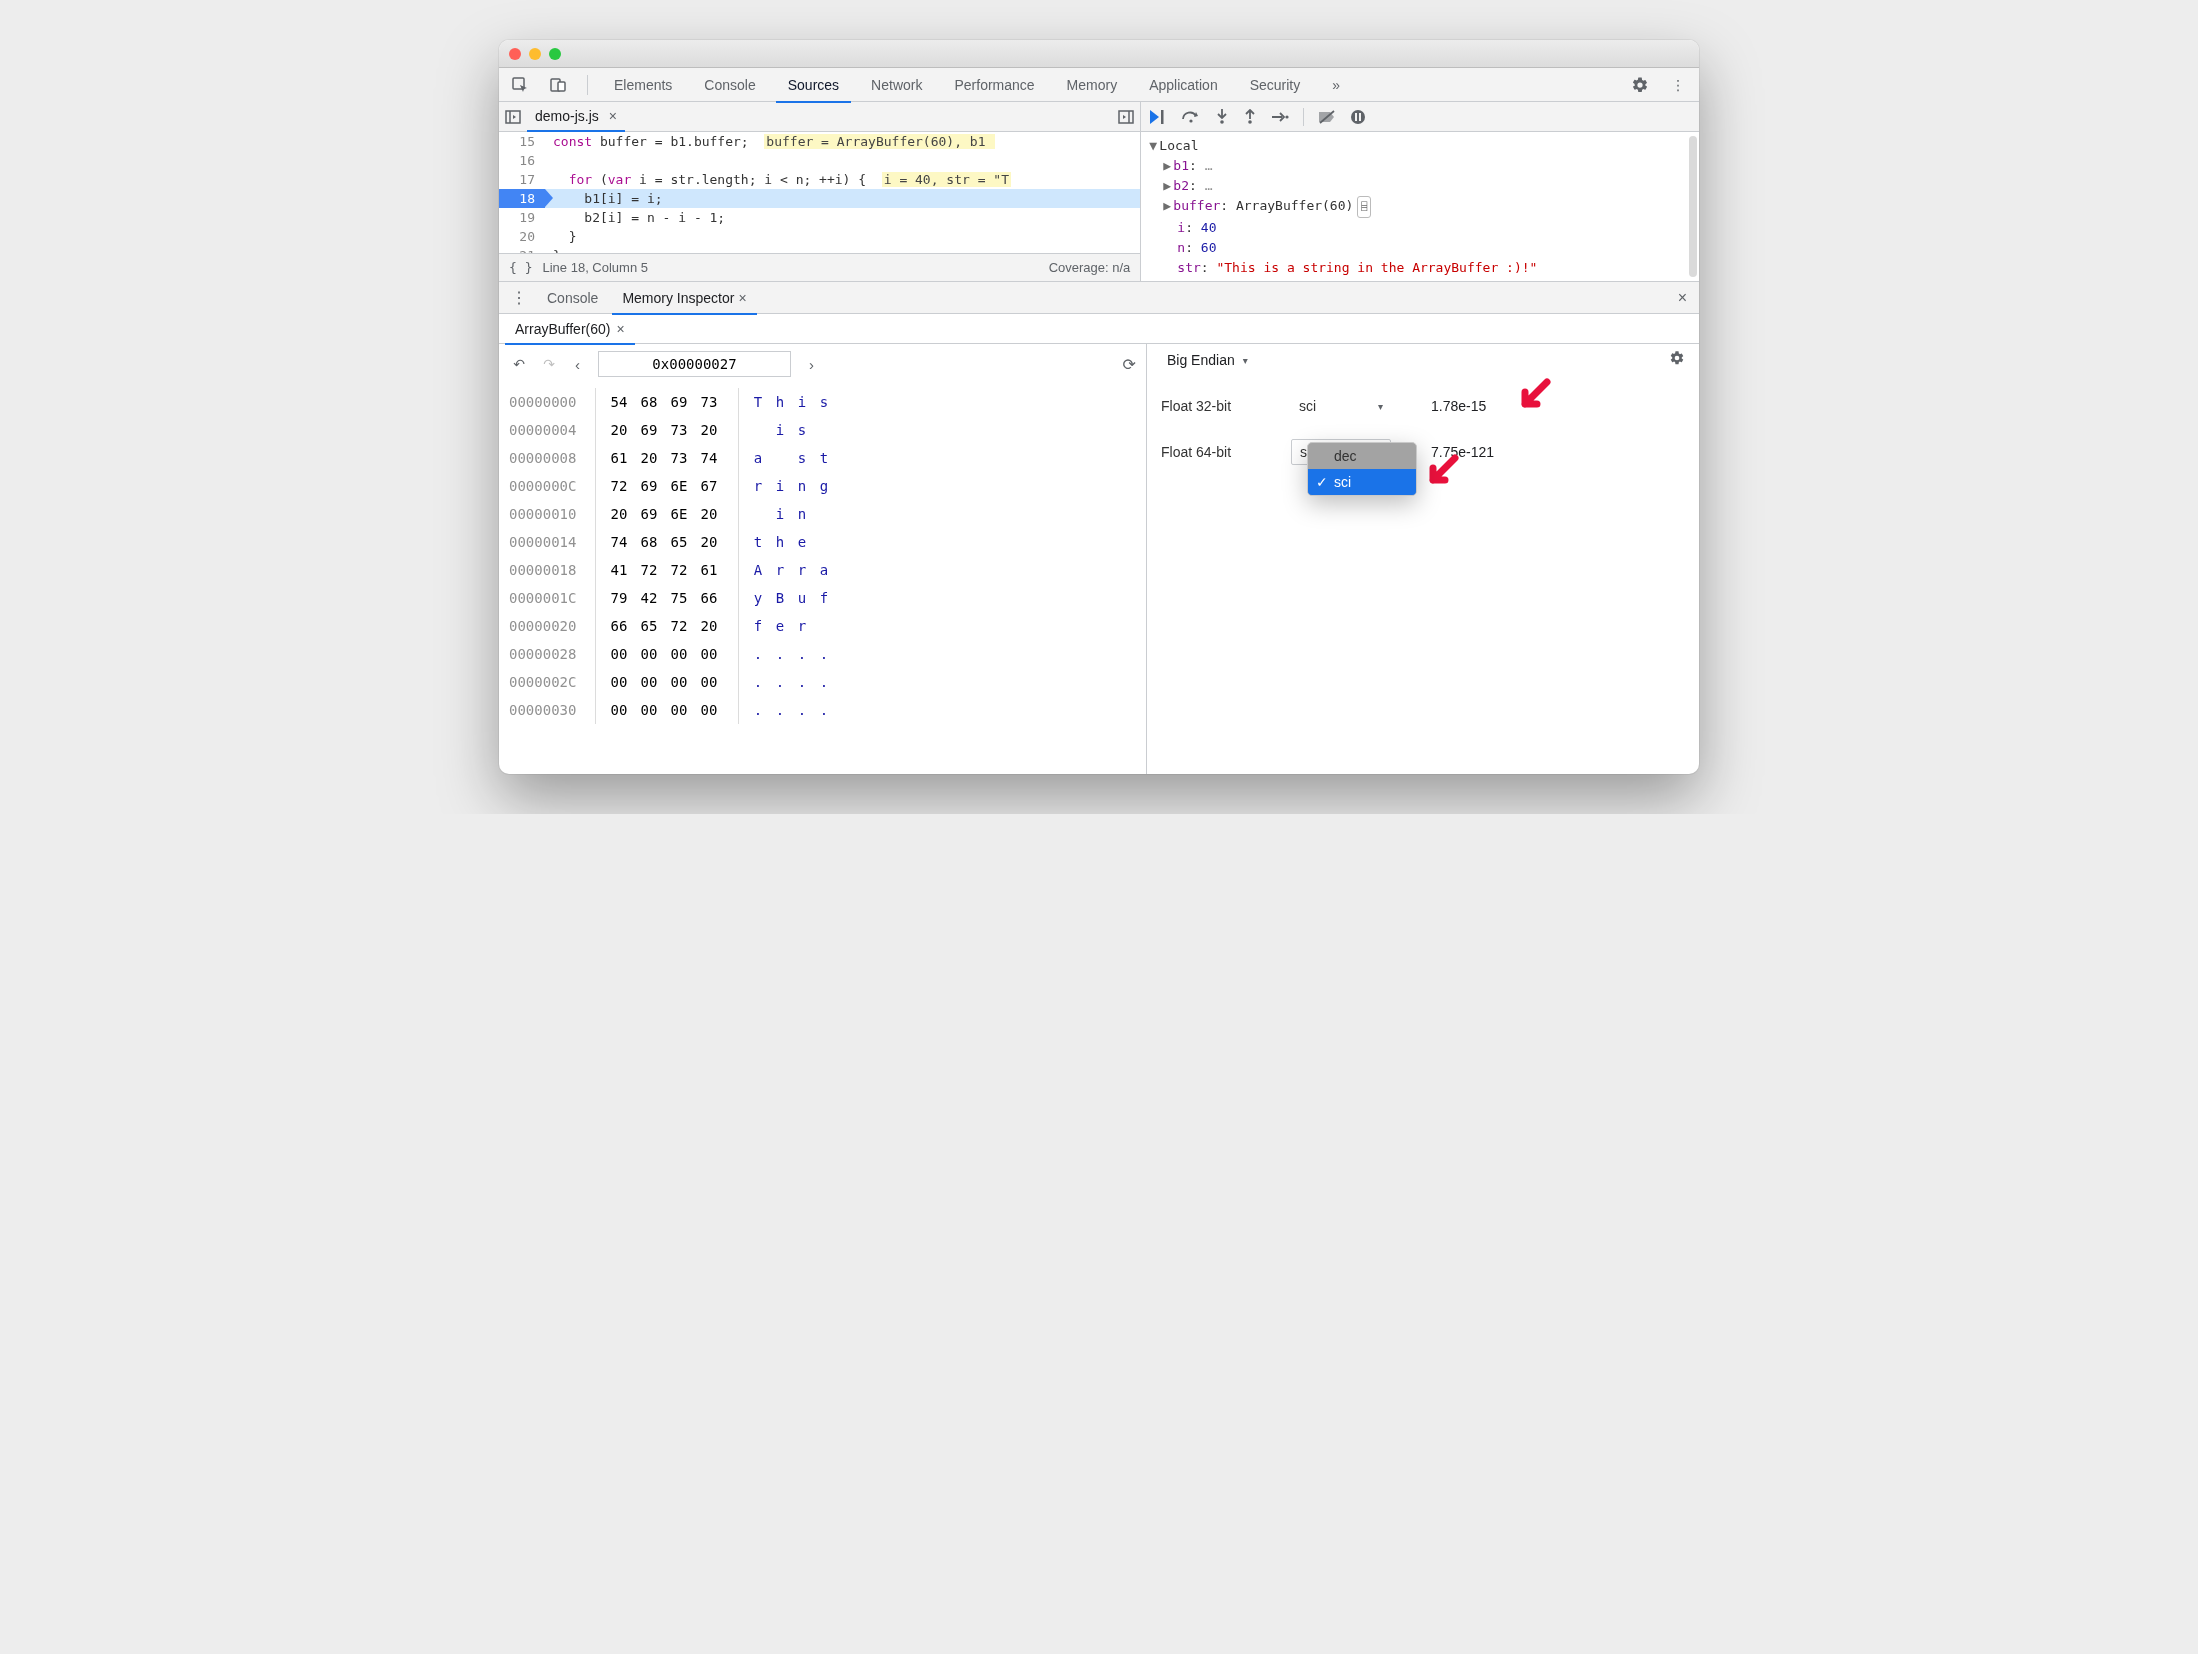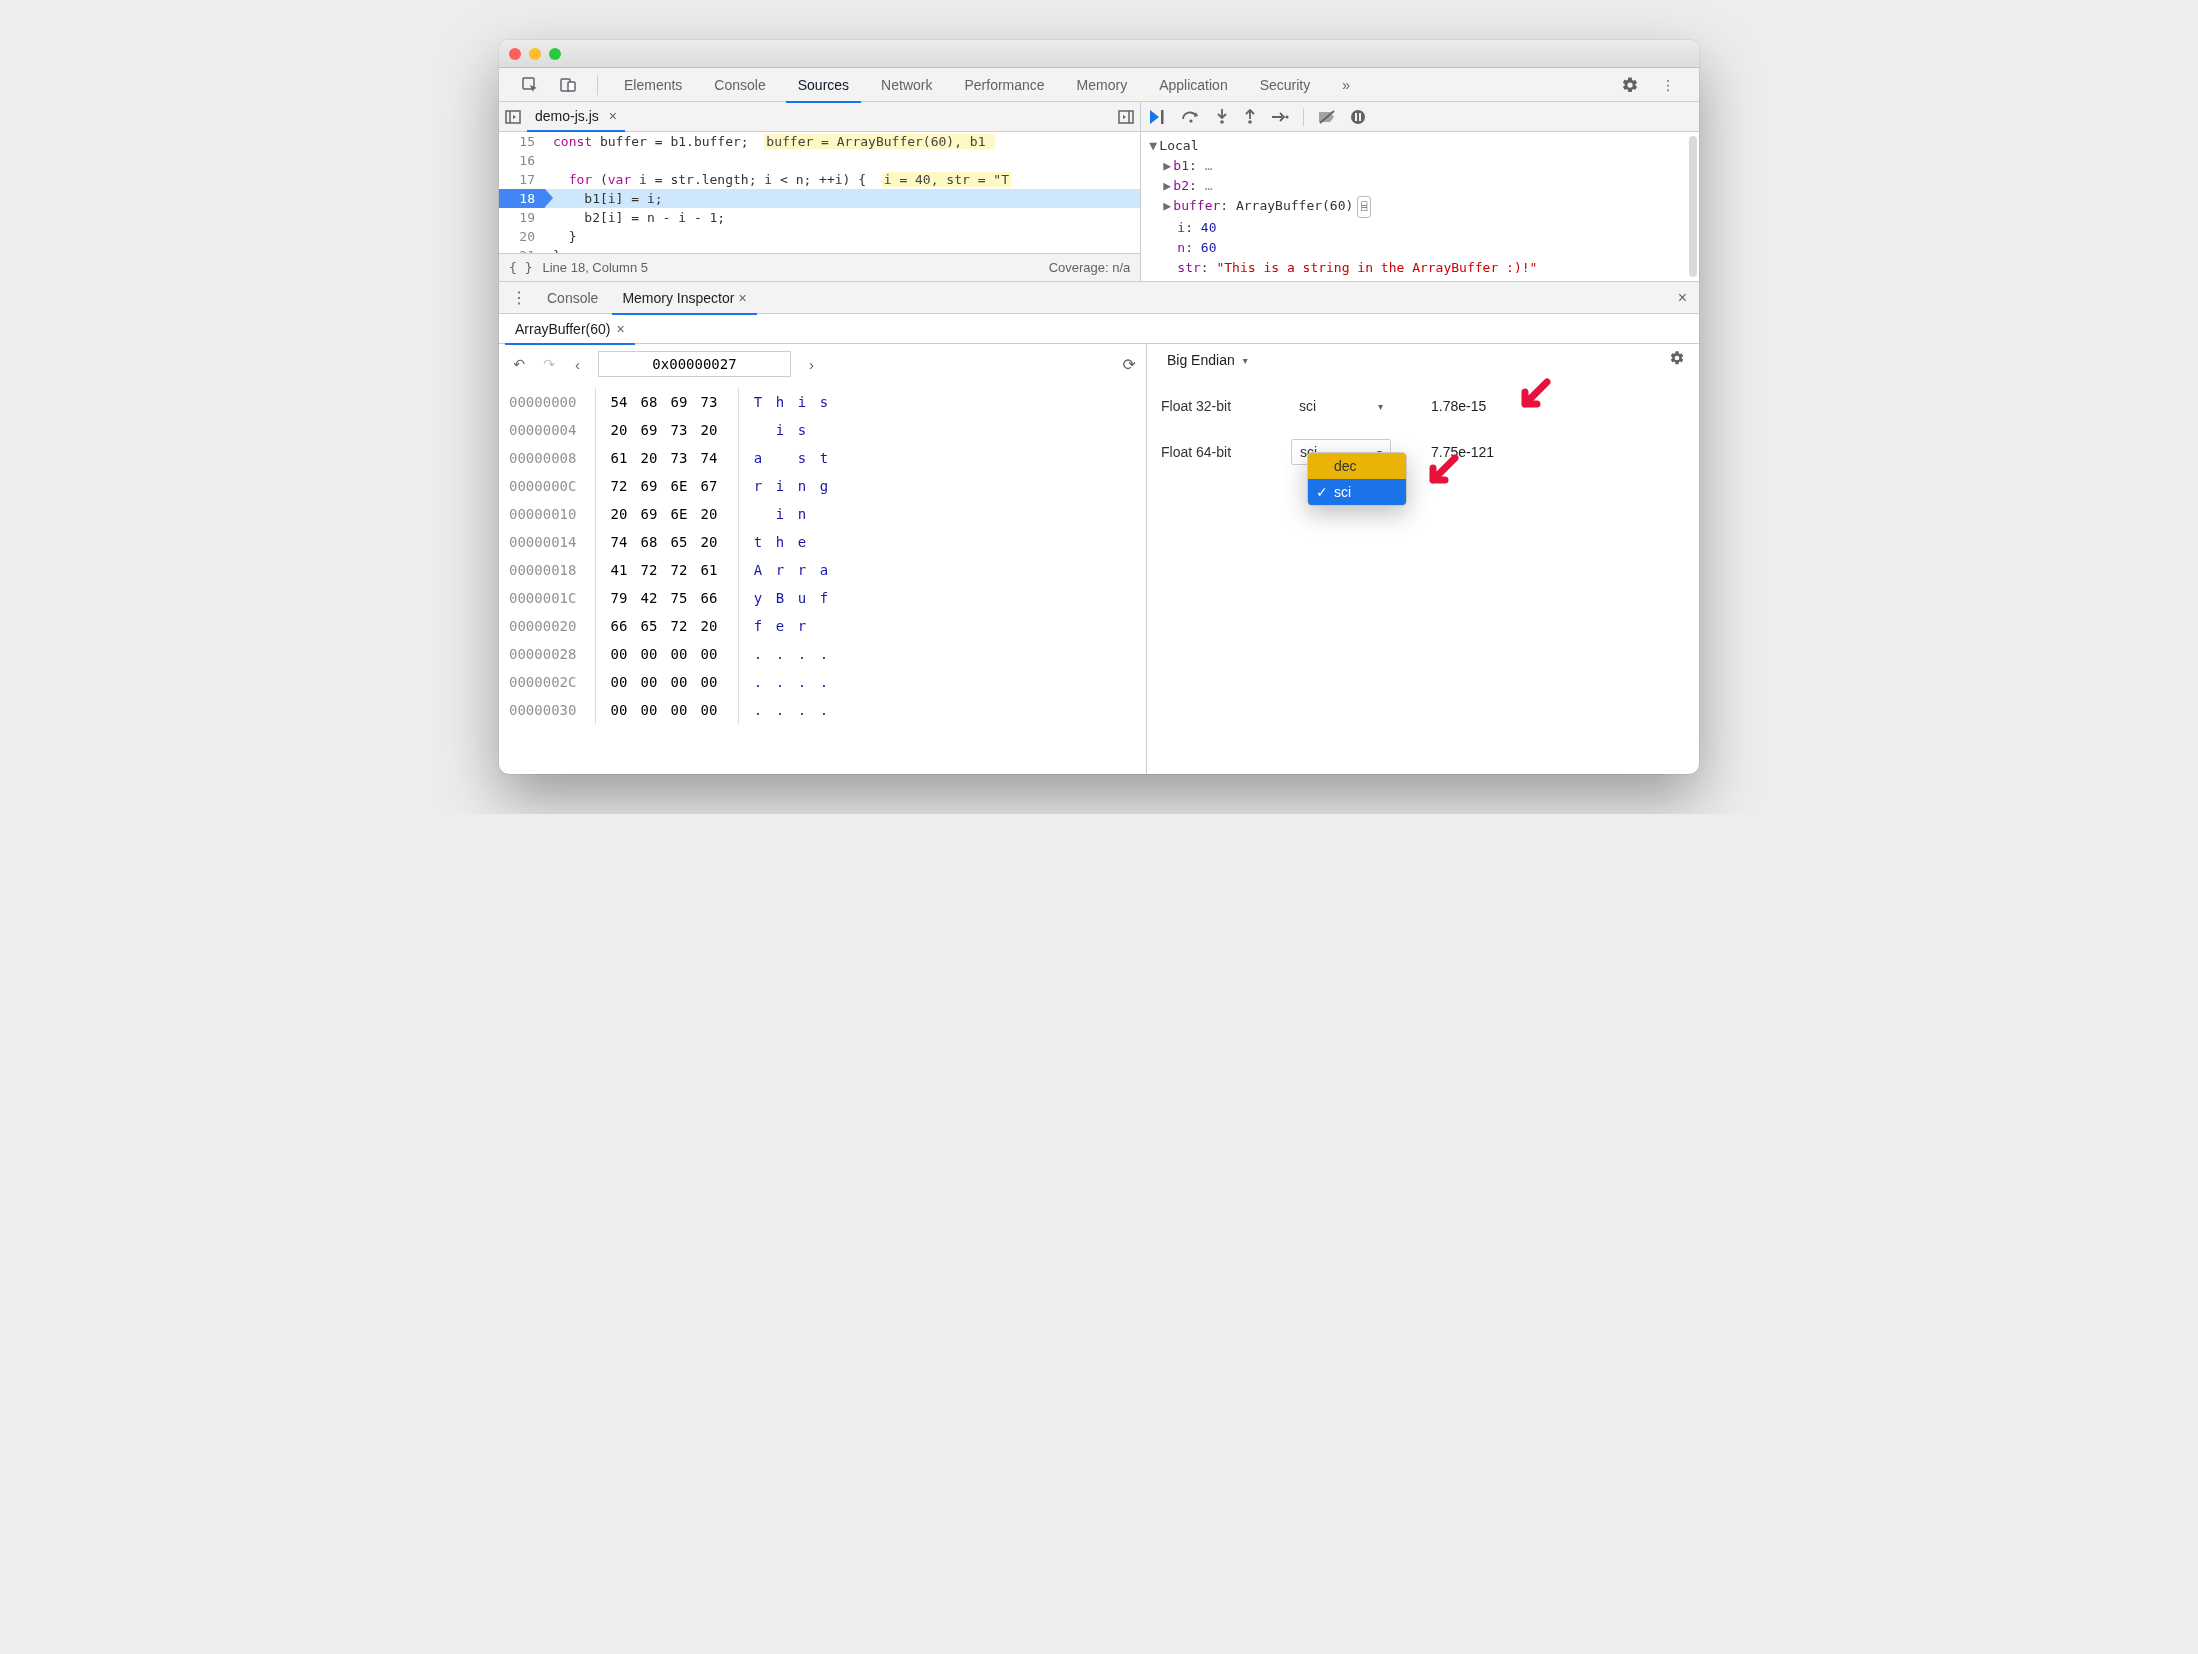--- a/index.html
+++ b/index.html
@@ -37,21 +37,21 @@
     display:flex; align-items:center; position:relative;
     border-bottom:1px solid #bdbdbd;
   }
   .traffic { display:flex; gap:8px; padding-left:10px; }
   .tdot { width:12px; height:12px; border-radius:50%; }
   .tred{background:#ff5f57;} .tyel{background:#febc2e;} .tgrn{background:#28c840;}
   .title { position:absolute; left:0; right:0; text-align:center; font-size:13px; color:#4a4a4a; pointer-events:none;}
   
   .maintabs {
     display:flex; align-items:center; height:34px; border-bottom:1px solid var(--border);
-    background:var(--toolbar-bg); padding:0 16px; gap:8px;
+    background:var(--toolbar-bg); padding:0 6px; gap:8px;
   }
   .maintabs .iconbtn { width:30px; height:30px; display:flex; align-items:center; justify-content:center; color:#5f6368;}
   .tabsep { width:1px; height:20px; background:var(--border); margin:0 6px;}
   .mtab { padding:0 12px; line-height:34px; font-size:14px; color:#5f6368; cursor:pointer; position:relative;}
   .mtab.active { color:#0f172a; }
   .mtab.active::after{content:"";position:absolute;left:0;right:0;bottom:-1px;height:2px;background:var(--tab-active);}
   .spacer{flex:1;}
   
   .split { display:flex; height:180px; border-bottom:1px solid var(--border);}
   .leftpane{flex:1.15; display:flex; flex-direction:column; border-right:1px solid var(--border); min-width:0;}
@@ -123,21 +123,21 @@
   .valhdr{display:flex;align-items:flex-start;height:30px;gap:6px;}
   .dropdown{display:inline-flex;align-items:center;gap:8px;padding:2px 6px;color:#202124;cursor:pointer;}
   .caret{font-size:10px;color:#5f6368;}
   .gearRight{margin-left:auto;color:#5f6368;}
   .valrow{display:flex;align-items:center;height:40px;gap:20px;margin-top:6px;}
   .vlabel{width:110px;color:#333;}
   .vselect{display:inline-flex;align-items:center;justify-content:space-between;width:100px;height:26px;padding:0 8px;color:#333;}
   .vselect.boxed{border:1px solid var(--border);border-radius:2px;background:#fff;}
   .vval{font-family:var(--sans);color:#202124;margin-left:20px;}
   
-  .popup{position:absolute;left:160px;top:108px;width:100px;background:#eab308;border:1px solid #c9c9c9;border-radius:5px;box-shadow:0 8px 24px rgba(0,0,0,.25);overflow:hidden;z-index:5;}
+  .popup{position:absolute;left:160px;top:98px;width:110px;background:#a3a3a3;border:1px solid #c9c9c9;border-radius:5px;box-shadow:0 8px 24px rgba(0,0,0,.25);overflow:hidden;z-index:5;}
   .popup .opt{height:26px;display:flex;align-items:center;padding:0 10px 0 26px;font-size:14px;position:relative;}
   .popup .opt.sel{background:#1a73e8;color:#fff;}
   .popup .opt.sel::before{content:"✓";position:absolute;left:8px;}
   
   .arrow{position:absolute;font-size:34px;color:#e8113c;font-weight:900;transform:rotate(0deg);text-shadow:0 1px 0 rgba(0,0,0,.1);}
   svg{display:block;}
 </style>
 </head>
 <body>
 

